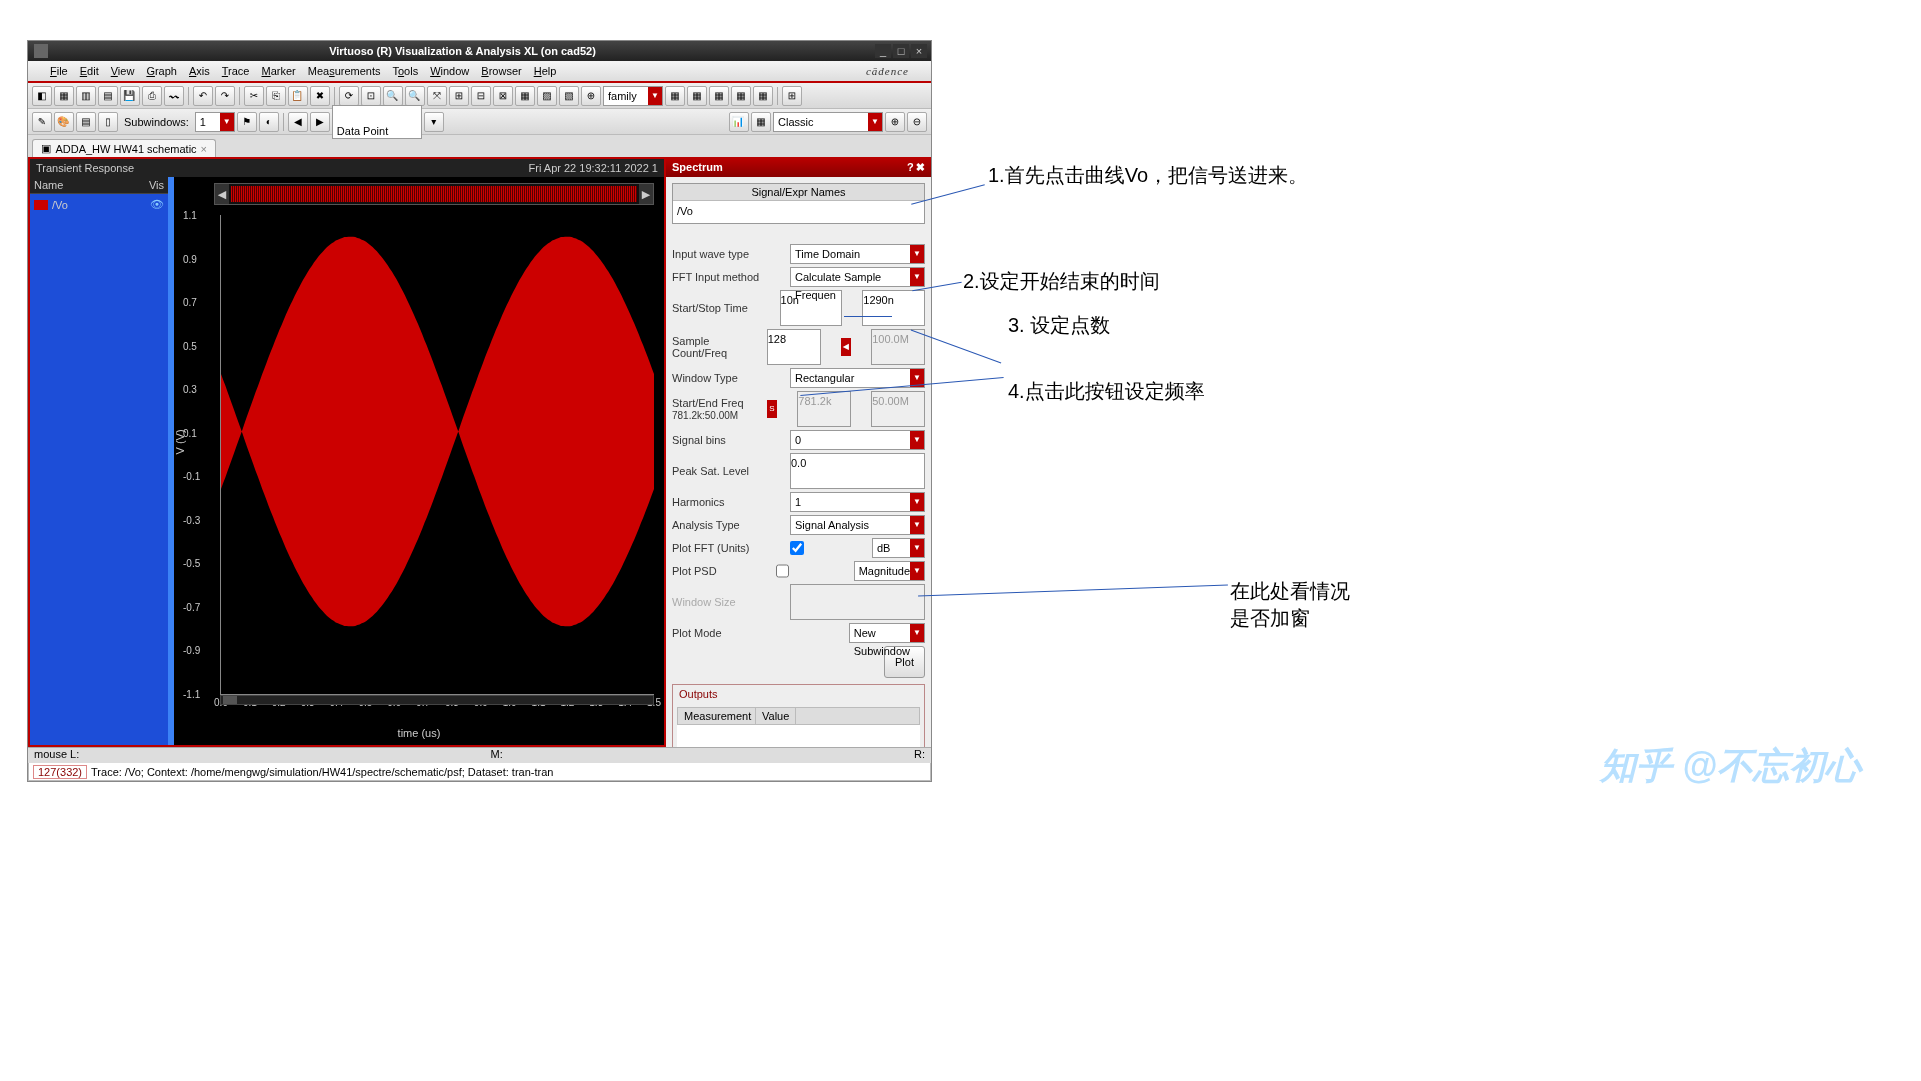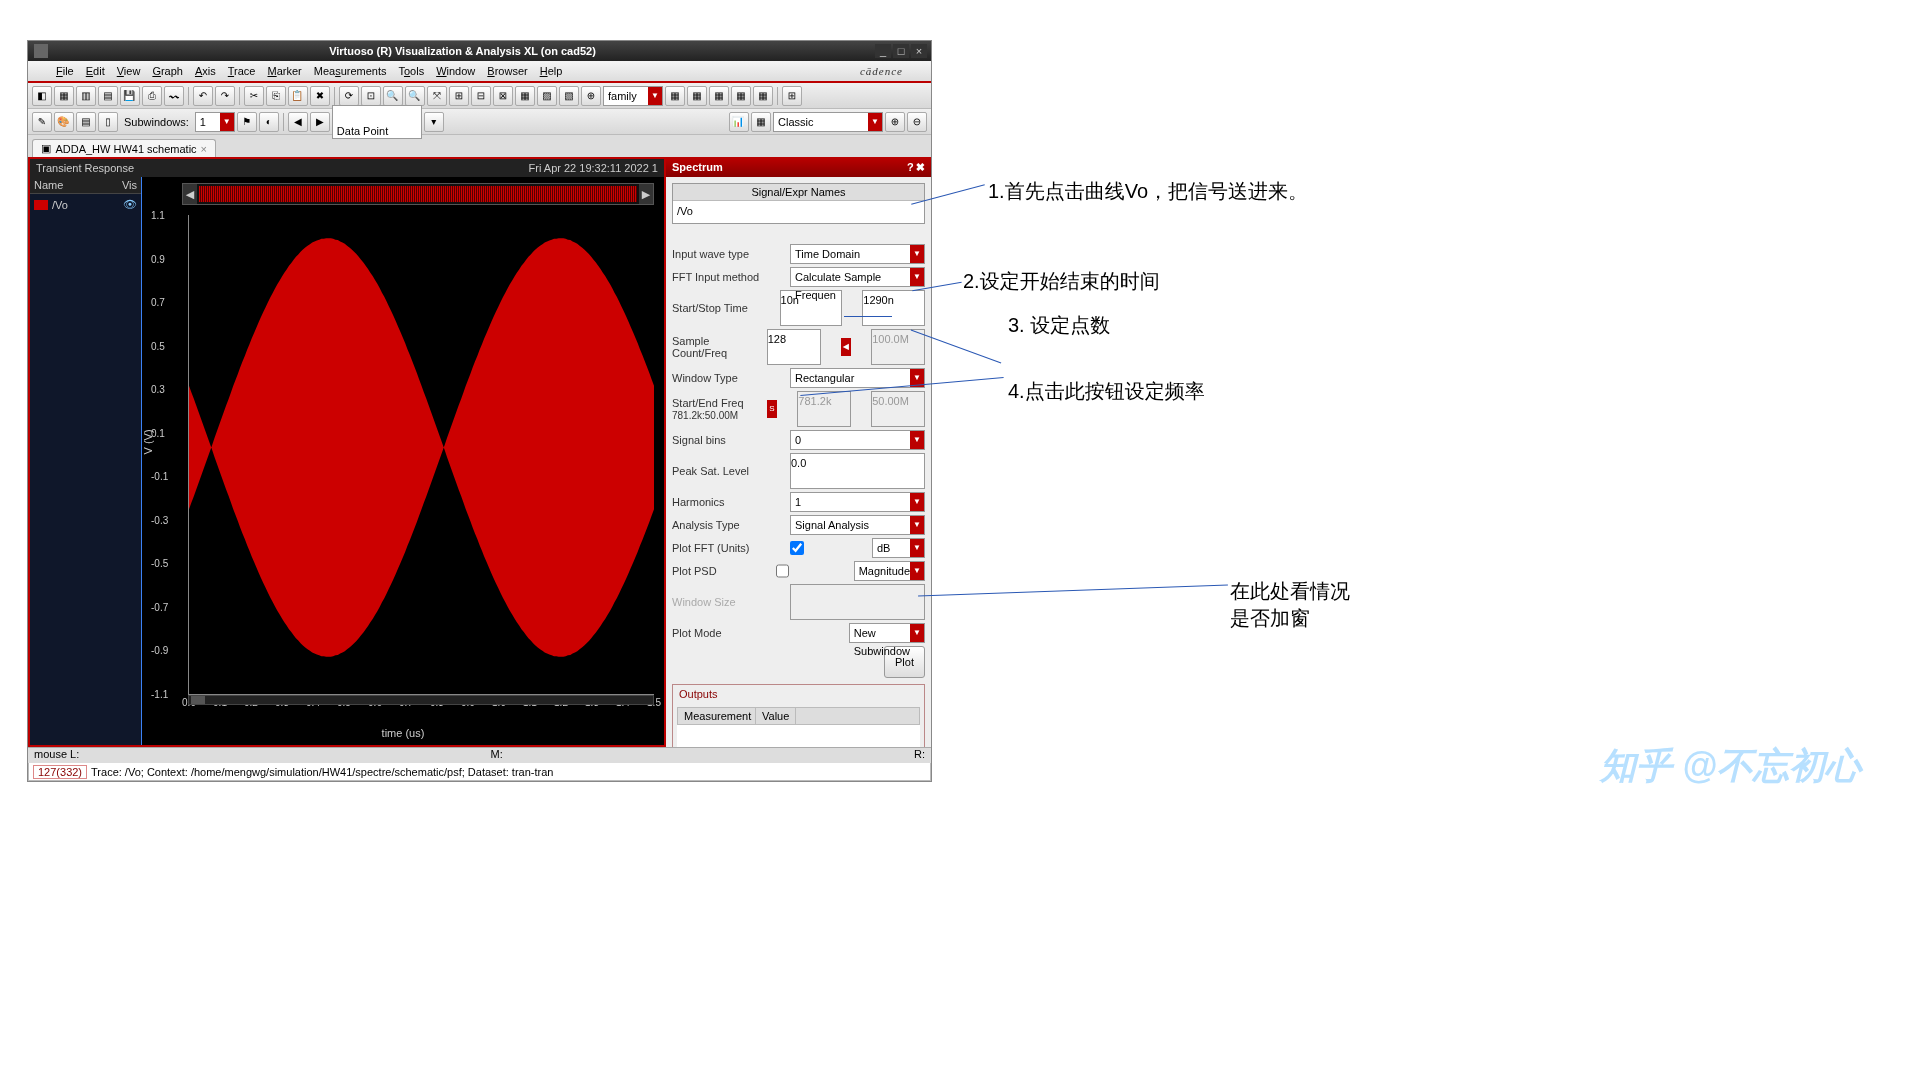--- a/index.html
+++ b/index.html
@@ -3,40 +3,40 @@
 <meta charset="utf-8">
 <style>
 *{box-sizing:border-box;margin:0;padding:0;font-family:sans-serif;font-size:11px}
 body{background:#fff;width:1921px;height:1081px;position:relative}
 .app{position:absolute;left:27px;top:40px;width:905px;height:742px;background:#eee;border:1px solid #888}
 .titlebar{height:20px;background:linear-gradient(#444,#222);color:#fff;display:flex;align-items:center;padding:0 4px}
 .titlebar .sp{flex:1;text-align:center;font-weight:bold}
 .tbicon{width:14px;height:14px;background:#666;margin:0 2px;display:inline-block}
 .wbtns{display:flex;gap:2px}
 .wbtn{width:16px;height:14px;background:#333;color:#ccc;text-align:center;line-height:14px;cursor:pointer}
-.menubar{height:22px;background:linear-gradient(#f5f5f5,#ddd);display:flex;align-items:center;padding:0 22px;border-bottom:2px solid #b00}
+.menubar{height:22px;background:linear-gradient(#f5f5f5,#ddd);display:flex;align-items:center;padding:0 16px;border-bottom:2px solid #b00}
 .menubar span{padding:0 6px;cursor:pointer}
 .menubar span u{text-decoration:underline}
 .brand{margin-left:auto;font-family:serif;font-style:italic;color:#333;letter-spacing:1px}
 .toolbar{height:26px;background:linear-gradient(#f0f0f0,#d8d8d8);display:flex;align-items:center;padding:0 4px;gap:2px;border-bottom:1px solid #bbb}
 .tbtn{width:20px;height:20px;background:linear-gradient(#fff,#ddd);border:1px solid #aaa;border-radius:2px;display:flex;align-items:center;justify-content:center;font-size:10px;cursor:pointer}
 .tsep{width:1px;height:18px;background:#aaa;margin:0 2px}
 .tselect{height:20px;background:#fff;border:1px solid #999;padding:0 14px 0 4px;line-height:18px;position:relative;cursor:pointer}
 .tselect::after{content:"▼";position:absolute;right:0;top:0;width:14px;height:18px;background:#b00;color:#fff;text-align:center;line-height:18px;font-size:8px}
 .tfield{height:20px;background:#fff;border:1px solid #999;padding:16px 4px;line-height:18px;min-width:60px}
 .tlabel{padding:0 4px}
 .tabbar{height:22px;background:#ddd;display:flex;align-items:flex-end;padding:0 4px}
 .tab{background:#f5f5f5;border:1px solid #aaa;border-bottom:none;padding:2px 8px;display:flex;align-items:center;gap:4px;border-radius:3px 3px 0 0}
 .tab .x{cursor:pointer;color:#888}
 .mainrow{display:flex;height:590px}
 .plotpane{flex:1;background:#000;position:relative;border:2px solid #b00}
 .plothdr{height:18px;background:#222;color:#ccc;display:flex;padding:0 6px;align-items:center}
 .plothdr .r{margin-left:auto}
 .plotbody{display:flex;height:calc(100% - 18px)}
-.legend{width:112px;background:#0f172a;border-right:1px solid #3b82f6}
+.legend{width:144px;background:#1d4ed8;border-right:6px solid #3b82f6}
 .legend .lhdr{background:#222;color:#ccc;display:flex;padding:2px 4px;border-bottom:1px solid #444}
 .legend .lhdr span:first-child{flex:1}
 .legrow{display:flex;align-items:center;padding:4px;gap:4px;color:#ccc}
 .swatch{width:14px;height:10px;background:#c00}
 .eye{margin-left:auto;color:#8cf}
 .chart{flex:1;position:relative;background:#000}
 .thumb{position:absolute;top:6px;left:40px;right:10px;height:22px;border:1px solid #555;background:#111;display:flex}
 .thumb .wave{flex:1;background:repeating-linear-gradient(90deg,#c00 0 1px,#500 1px 2px);margin:2px}
 .tharrow{width:14px;background:#333;color:#ccc;text-align:center;line-height:20px}
 .axes{position:absolute;top:38px;left:46px;right:10px;bottom:50px;border-left:1px solid #888;border-bottom:1px solid #888}
@@ -346,21 +346,21 @@
     <span>mouse L:</span>
     <span>M:</span>
     <span>R:</span>
   </div>
   <div class="cursor">
     <span class="cn">127(332)</span>
     <span>Trace: /Vo; Context: /home/mengwg/simulation/HW41/spectre/schematic/psf; Dataset: tran-tran</span>
   </div>
 </div>
 
-<div class="annot" style="left:988px;top:178px">1.首先点击曲线Vo，把信号送进来。</div>
+<div class="annot" style="left:988px;top:162px">1.首先点击曲线Vo，把信号送进来。</div>
 <div class="annot" style="left:963px;top:268px">2.设定开始结束的时间</div>
 <div class="annot" style="left:1008px;top:312px">3. 设定点数</div>
 <div class="annot" style="left:1008px;top:378px">4.点击此按钮设定频率</div>
 <div class="annot" style="left:1230px;top:578px;white-space:pre-line">在此处看情况
 是否加窗</div>
 <div class="aline" style="left:910px;top:194px;width:76px;transform:rotate(-15deg)"></div>
 <div class="aline" style="left:912px;top:286px;width:50px;transform:rotate(-10deg)"></div>
 <div class="aline" style="left:844px;top:316px;width:48px"></div>
 <div class="aline" style="left:908px;top:346px;width:96px;transform:rotate(20deg)"></div>
 <div class="aline" style="left:800px;top:386px;width:204px;transform:rotate(-5deg)"></div>

